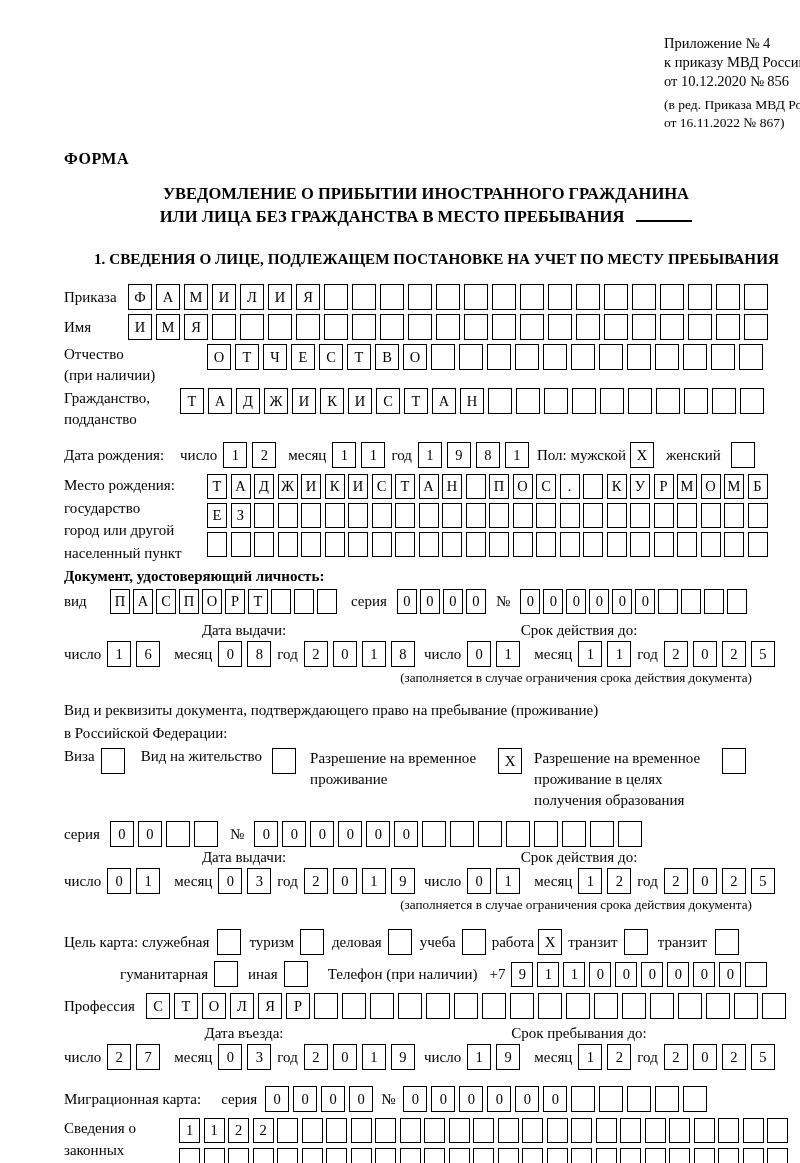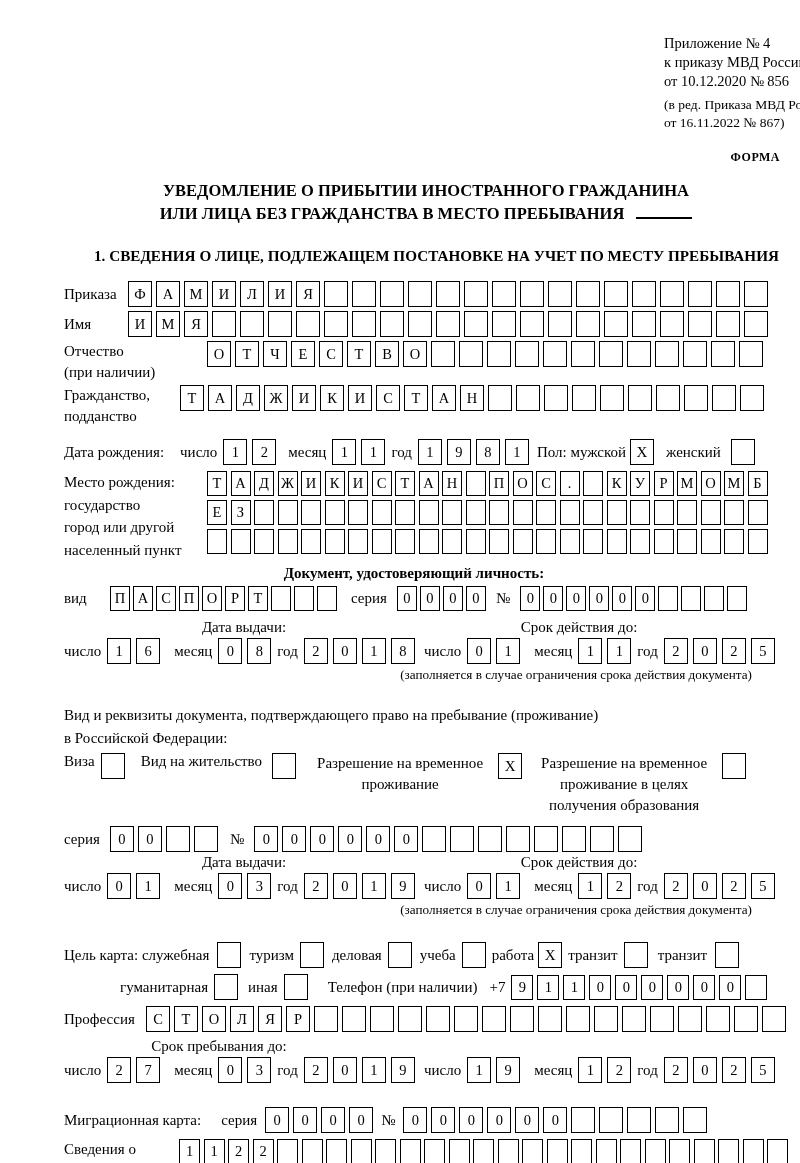--- a/index.html
+++ b/index.html
@@ -4,22 +4,22 @@
 <style>
   * { box-sizing:border-box; margin:0; padding:0; }
   html,body { background:#fff; }
   .page {
     position:relative; width:800px; height:1163px; background:#ffffff;
     font-family:"Liberation Serif","DejaVu Serif",serif; color:#000;
     font-size:15px; padding:34px 0 0 64px; overflow:hidden;
   }
   .hdr { margin-left:600px; width:200px; line-height:19px; font-size:14.5px; }
   .hdr-sub { margin-top:5px; line-height:18px; font-size:13.5px; }
-  .forma { margin-top:18px; width:736px; text-align:right; padding-right:20px;
-           font-weight:bold; font-size:12px; letter-spacing:.5px; }
+  .forma { margin-top:18px; width:736px; text-align:left; padding-right:20px;
+           font-weight:bold; font-size:16px; letter-spacing:.5px; }
   .title { margin-top:14px; width:724px; text-align:center; font-weight:bold;
            font-size:16.5px; line-height:23px; }
   .blankline { display:inline-block; width:56px; border-bottom:2px solid #000;
                margin-left:12px; vertical-align:baseline; }
   .sec-head { margin-top:22px; font-weight:bold; font-size:15.2px;margin-left:30px; }
   .frow { display:flex; align-items:center; }
   .frow-top { display:flex; align-items:flex-start; }
   .lbl { flex:none; }
   .cells { display:inline-flex; gap:4px; flex:none; }
   .cell { width:24px; height:26px; border:1.8px solid #000; background:#fff;
@@ -39,22 +39,22 @@
         font-size:15px; flex:none; }
   .dgrp { display:inline-flex; align-items:center; gap:6px; flex:none; }
   .heads { display:flex; margin-top:8px; }
   .heads .h1 { width:360px; text-align:center; }
   .heads .h2 { width:310px; text-align:center; }
   .daterow { display:flex; align-items:center; margin-top:2px; }
   .daterow .left { width:360px; display:flex; align-items:center; }
   .note-r { width:724px; text-align:right; padding-right:36px; font-size:13.2px; margin-top:3px; }
   .lblcol { line-height:21px; flex:none; }
   .stack { display:flex; flex-direction:column; gap:4px; }
-  .ctr { text-align:center; line-height:21px; }
-  .mt2{margin-top:2px}.mt4{margin-top:4px}.mt6{margin-top:6px}.mt8{margin-top:24px}
+  .ctr { line-height:21px; }
+  .mt2{margin-top:2px}.mt4{margin-top:4px}.mt6{margin-top:6px}.mt8{margin-top:16px}
   .mt10{margin-top:10px}.mt12{margin-top:12px}.mt16{margin-top:16px}
   .ml4{margin-left:4px}.ml6{margin-left:6px}.ml8{margin-left:8px}.ml10{margin-left:10px}
   .ml12{margin-left:12px}.ml14{margin-left:14px}.ml16{margin-left:16px}.ml20{margin-left:20px}
 </style>
 </head>
 <body>
 
 <div class="page">
 
   <div class="hdr">
@@ -554,20 +554,21 @@
         <span class="cell"></span>
         <span class="cell"></span>
         <span class="cell"></span>
         <span class="cell"></span>
         <span class="cell"></span>
         <span class="cell"></span>
       </span>
   </div>
 
   <div class="heads mt6">
+    <span class="h1">Дата въезда:</span>
     <span class="h2">Срок пребывания до:</span>
   </div>
   <div class="daterow">
     <span class="left">
       <span class="dgrp">
         <span>число</span>
         <span class="cells c-date">
             <span class="cell">2</span>
             <span class="cell">7</span>
           </span>

